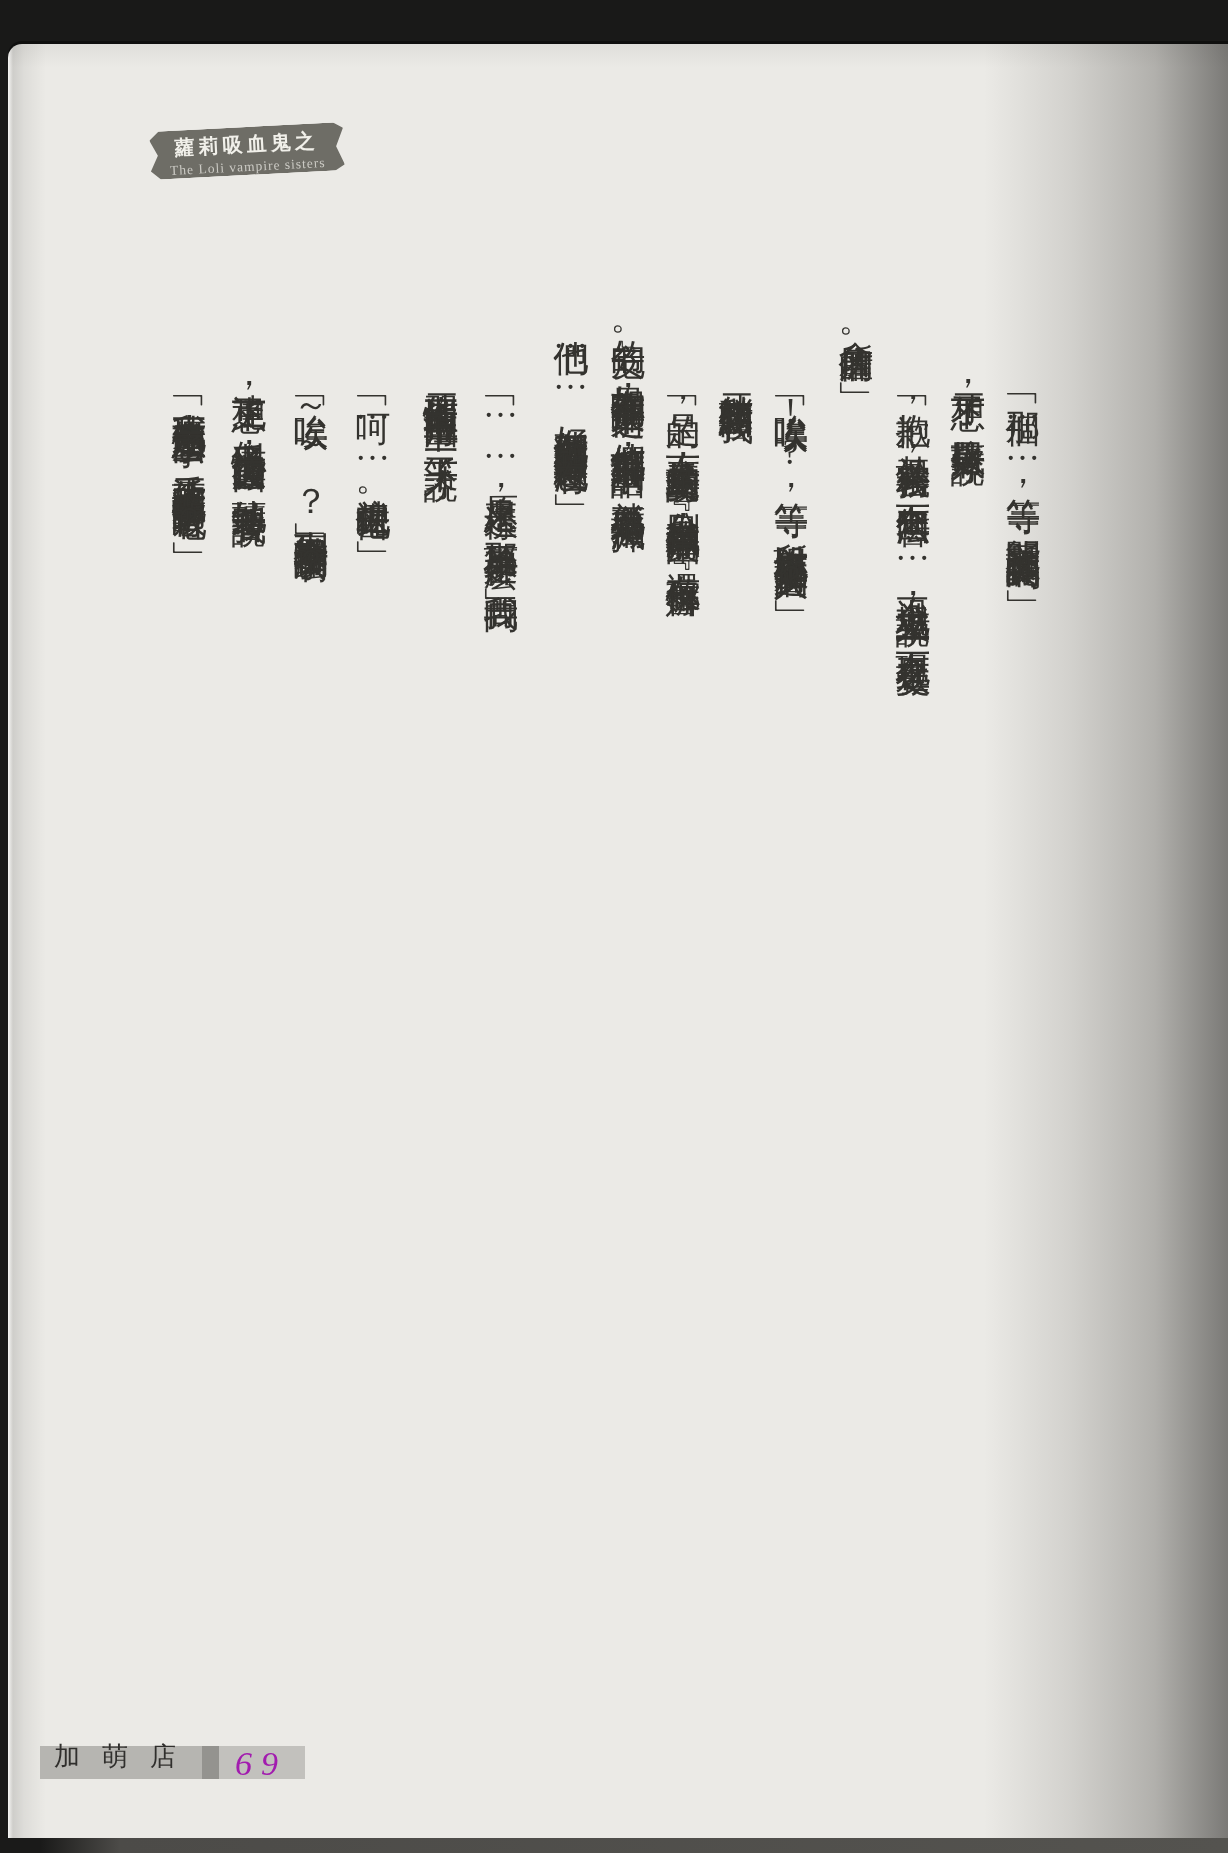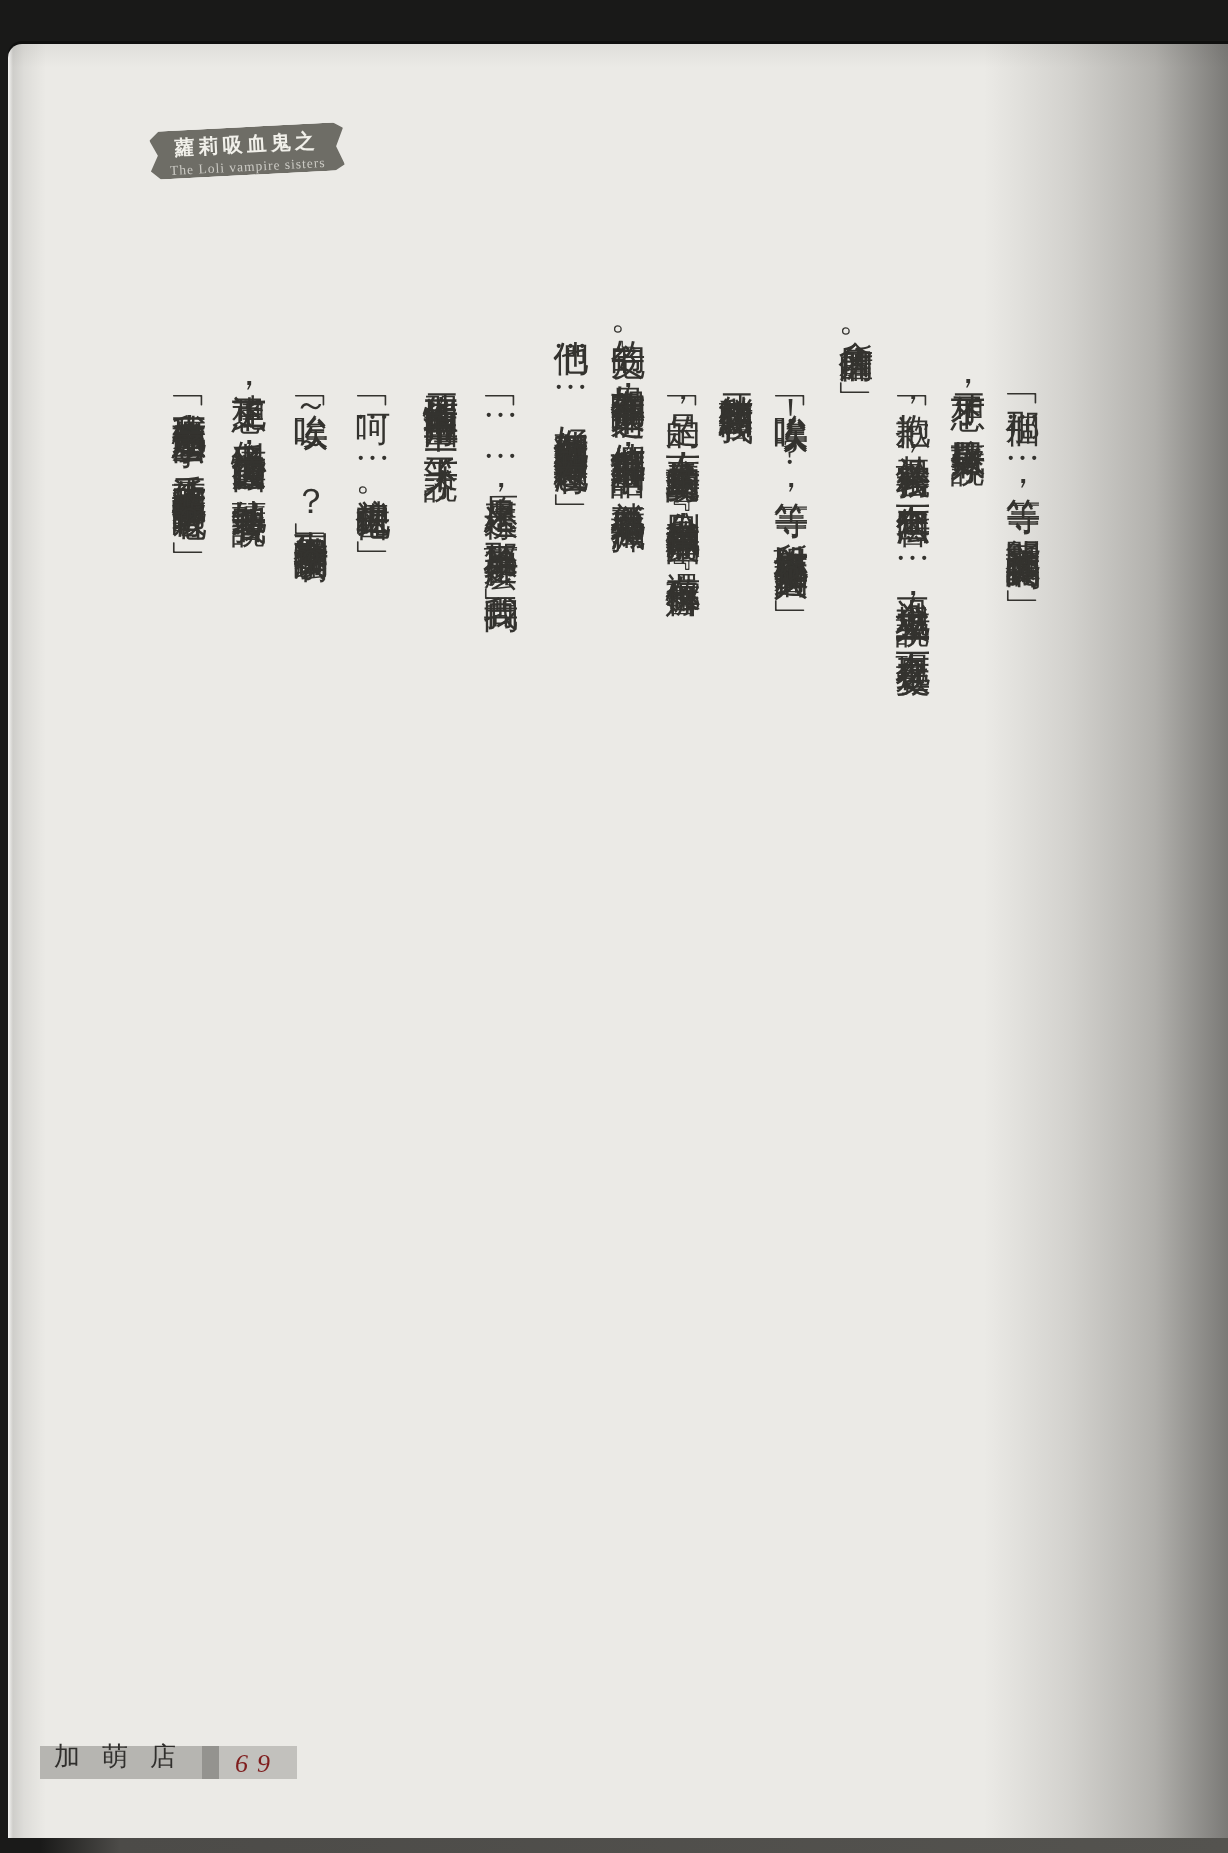--- a/index.html
+++ b/index.html
@@ -53,21 +53,21 @@
   .footer-band{
     position:absolute;left:40px;top:1746px;height:33px;
     display:flex;align-items:stretch;
   }
   .f-shop{
     background:#b6b5b1;color:#302f2d;font-size:26px;letter-spacing:22px;
     padding:2px 4px 14px 14px;display:flex;align-items:center;
   }
   .f-sep{background:#94938f;width:17px;}
   .f-num{
-    background:#c2c1bd;color:#7f1d1d;font-size:26px;font-style:italic;letter-spacing:9px;
+    background:#c2c1bd;color:#a21caf;font-size:34px;font-style:italic;letter-spacing:9px;
     padding:2px 18px 0 16px;display:flex;align-items:center;
   }
 </style>
 </head>
 <body>
 
 <div class="scene">
 
   <div class="page-bg"></div>
   <div class="edge-bottom"></div>

